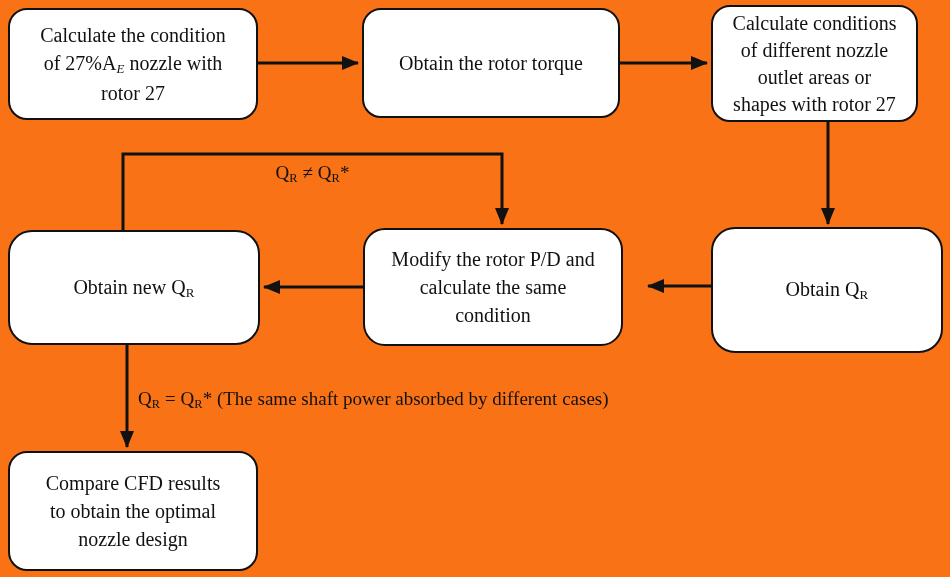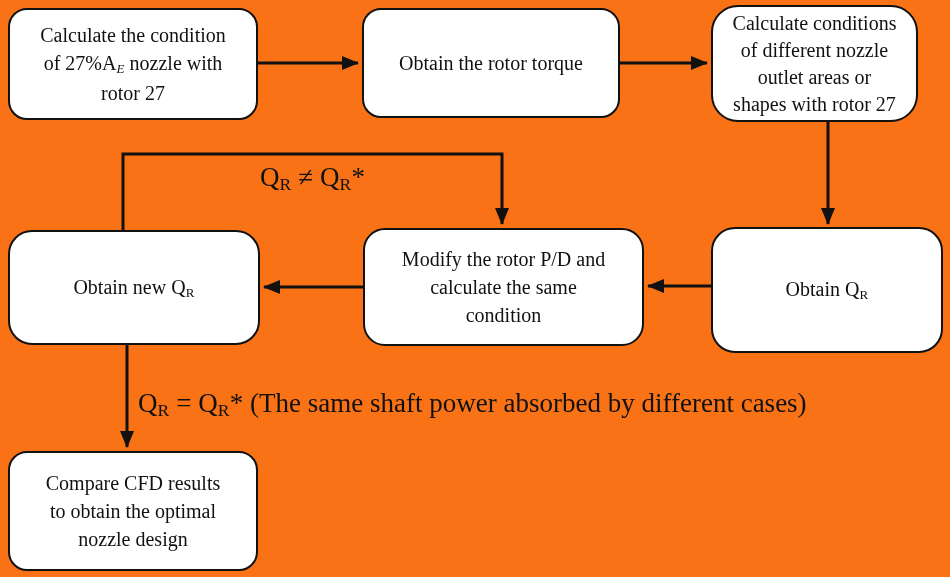--- a/index.html
+++ b/index.html
@@ -32,41 +32,41 @@
   }
   .line { white-space: pre-wrap; }
   .sub {
     font-size: 0.65em;
     vertical-align: -0.25em;
     letter-spacing: 0.02em;
   }
   .italic { font-style: italic; }
   .flow-label {
     position: absolute;
-    font-size: 27px;
+    font-size: 19px;
     white-space: pre;
     color: #111111;
   }
   #arrow-layer {
     position: absolute;
     left: 0; top: 0;
     width: 950px; height: 577px;
     pointer-events: none;
   }
   #arrow-layer line, #arrow-layer polyline {
     stroke: #111111;
     stroke-width: 3;
     fill: none;
   }
   
   .box-a { left: 8px;   top: 8px;   width: 250px; height: 112px; }
   .box-b { left: 362px; top: 8px;   width: 258px; height: 110px; gap: 19px; }
-  .box-c { left: 711px; top: 5px;   width: 207px; height: 117px; line-height: 1.35; border-radius: 27px; }
+  .box-c { left: 711px; top: 5px;   width: 207px; height: 117px; line-height: 1.35; }
   .box-d { left: 711px; top: 227px; width: 232px; height: 126px; border-radius: 24px; }
-  .box-e { left: 363px; top: 228px; width: 281px; height: 118px; border-radius: 22px; }
+  .box-e { left: 363px; top: 228px; width: 260px; height: 118px; border-radius: 22px; }
   .box-f { left: 8px;   top: 230px; width: 252px; height: 115px; border-radius: 24px; text-align: center; }
   .box-g { left: 8px;   top: 451px; width: 250px; height: 120px; justify-content: center; }
   .label-ne { left: 250px; top: 162px; width: 125px; text-align: center; }
   .label-eq { left: 138px; top: 388px; }
 </style>
 </head>
 <body>
 
 <div class="canvas">
 

